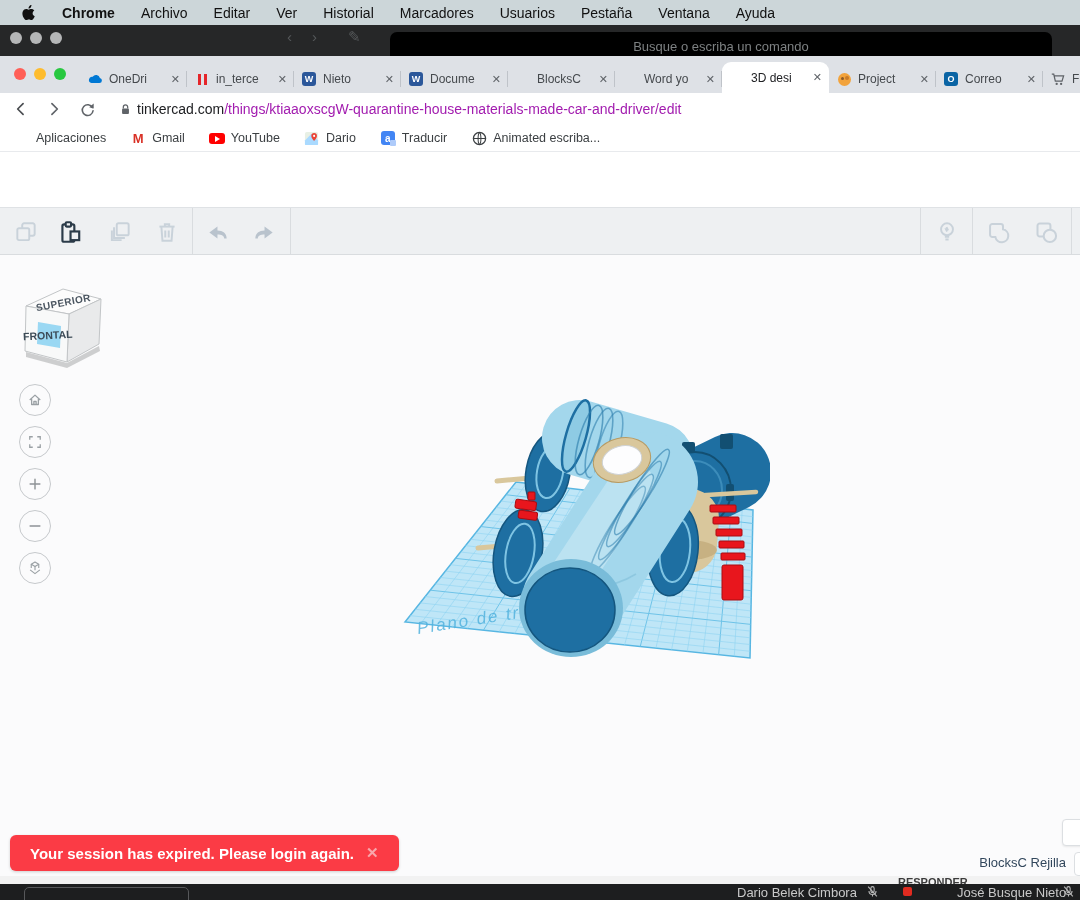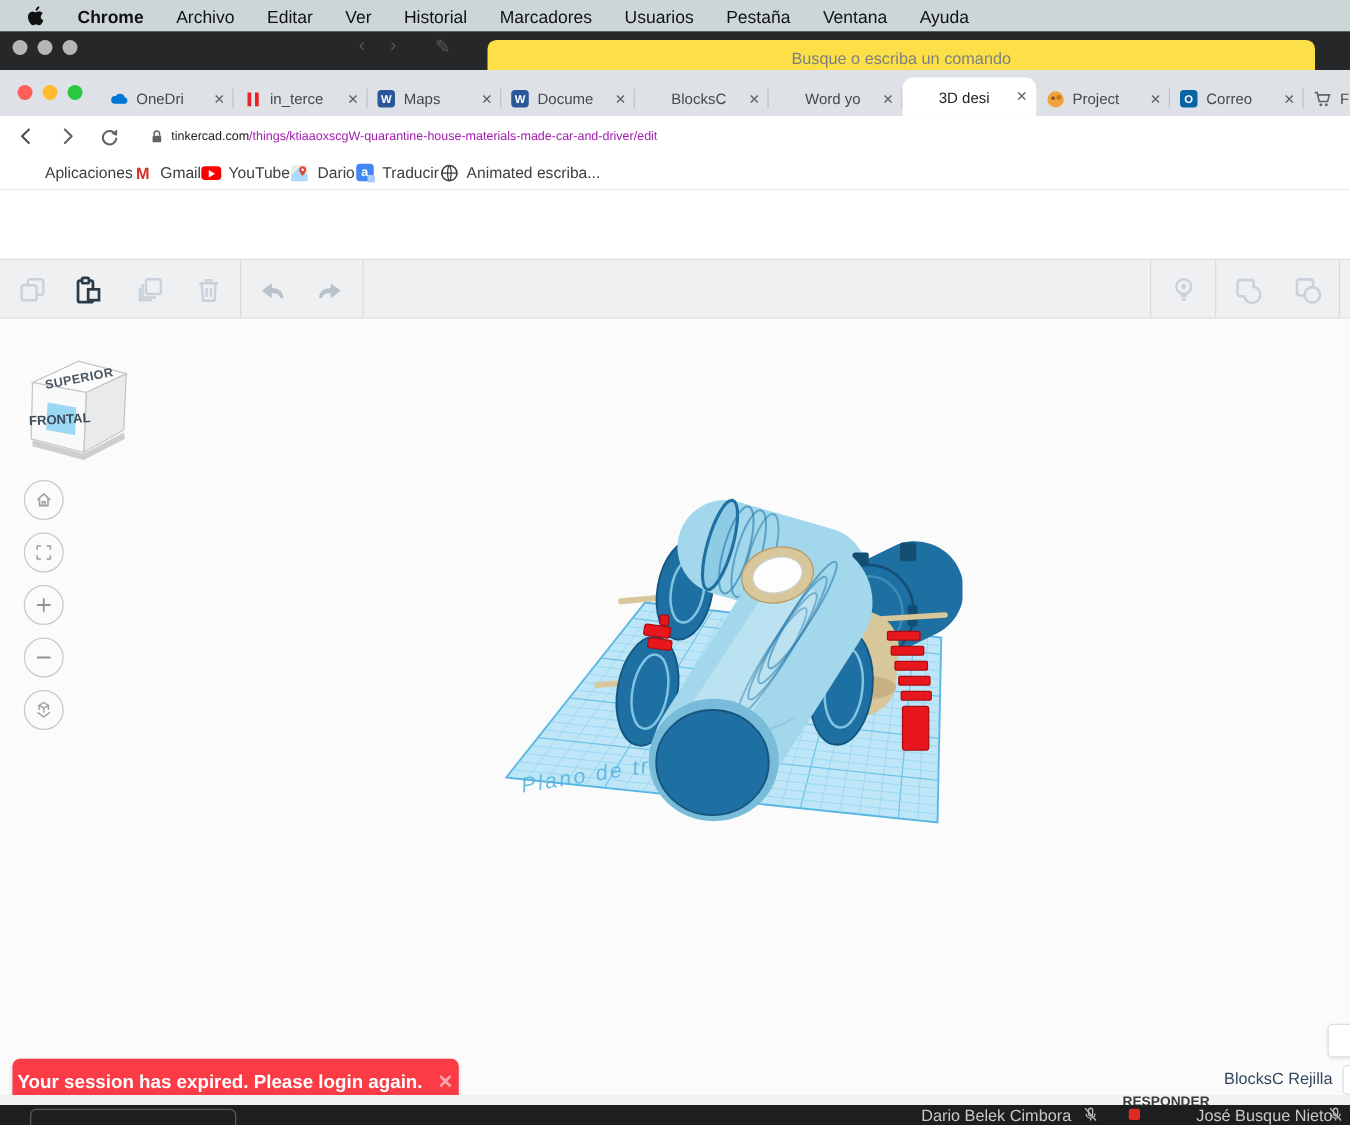--- a/index.html
+++ b/index.html
@@ -11,21 +11,21 @@
   .menubar{left:0;top:0;width:1080px;height:25px;background:#ccd6d9;display:flex;align-items:center;
            gap:26px;padding-left:22px;font-size:14px;color:#111;box-sizing:border-box;}
   .menubar .apple{width:14px;height:16px;display:flex;align-items:center;}
   .menubar .mi{white-space:nowrap;}
   .menubar .mi.bold{font-weight:bold;}
 
   
   .bgstrip{left:0;top:25px;width:1080px;height:31px;background:#262728;overflow:hidden;}
   .bgdot{width:12px;height:12px;border-radius:50%;background:#b5b6b7;position:absolute;top:7px;}
   .bgnav{position:absolute;top:3px;color:#55585a;font-size:15px;}
-  .bgsearch{position:absolute;left:390px;top:7px;width:662px;height:30px;background:#fde047;
+  .bgsearch{position:absolute;left:390px;top:7px;width:662px;height:30px;background:#000000;
             border-radius:7px;color:#7d8082;font-size:13px;text-align:center;line-height:30px;
             overflow:hidden;}
 
   
   .tabstrip{left:0;top:56px;width:1080px;height:37px;background:#dee1e6;}
   .lights{position:absolute;left:14px;top:12px;display:flex;gap:8px;}
   .light{width:12px;height:12px;border-radius:50%;}
   .tabs{position:absolute;left:80px;top:0;right:0;height:37px;display:flex;overflow:hidden;}
   .tab{flex:0 0 107px;box-sizing:border-box;display:flex;align-items:center;gap:6px;padding:0 7px;
        height:28px;margin-top:9px;font-size:12px;color:#45494d;position:relative;cursor:default;}
@@ -49,27 +49,27 @@
   .fav-blocks i:nth-child(4){background:#ec268f;}
   .fav-tk{display:grid;grid-template-columns:repeat(3,4px);grid-template-rows:repeat(3,4px);gap:1px;}
   .fav-tk i{display:block;}
   .fav-proj{width:13px;height:13px;border-radius:50%;background:#f2a33c;position:relative;}
   .fav-proj::before{content:"";position:absolute;left:3px;top:4px;width:3px;height:3px;border-radius:50%;background:#8a5a2a;}
   .fav-proj::after{content:"";position:absolute;right:2px;top:3px;width:4px;height:4px;border-radius:50%;background:#c97b29;}
 
   
   .addrbar{left:0;top:93px;width:1080px;height:32px;background:#fff;display:flex;align-items:center;}
   .navbtn{width:24px;height:24px;display:flex;align-items:center;justify-content:center;margin-left:9px;}
-  .urlwrap{display:flex;align-items:center;margin-left:14px;font-size:10px;}
+  .urlwrap{display:flex;align-items:center;margin-left:14px;font-size:14px;}
   .url-domain{color:#202124;}
   .url-path{color:#a21caf;}
 
   
   .bookmarks{left:0;top:125px;width:1080px;height:27px;background:#fff;border-bottom:1px solid #e8eaed;
-             display:flex;align-items:center;padding-left:14px;font-size:12.5px;color:#3c4043;box-sizing:border-box;}
+             display:flex;align-items:center;gap:24px;padding-left:14px;font-size:12.5px;color:#3c4043;box-sizing:border-box;}
   .bk{display:flex;align-items:center;gap:6px;white-space:nowrap;}
   .bk-ico{width:16px;height:16px;display:flex;align-items:center;justify-content:center;}
   .gm{color:#d93025;font-weight:bold;font-size:13px;}
   .yt{width:16px;height:11px;background:#f00;border-radius:3px;position:relative;}
   .yt::after{content:"";position:absolute;left:6px;top:3px;border-left:5px solid #fff;
              border-top:3px solid transparent;border-bottom:3px solid transparent;}
   .appsgrid{display:grid;grid-template-columns:repeat(3,4px);grid-template-rows:repeat(3,4px);gap:1px;}
   .appsgrid i{display:block;border-radius:50%;}
   .tr{width:14px;height:14px;background:#4285f4;border-radius:3px;color:#fff;font-size:10px;font-weight:bold;
       display:flex;align-items:center;justify-content:center;position:relative;}
@@ -92,22 +92,22 @@
   .tbtn{position:absolute;top:10px;width:28px;height:28px;display:flex;align-items:center;justify-content:center;}
   .tdiv{position:absolute;top:0;width:1px;height:46px;background:#d9dcdf;}
 
   
   .canvas{left:0;top:255px;width:1080px;height:621px;background:#fbfbfc;}
   .viewcube{position:absolute;left:16px;top:23px;}
   .sidebtn{position:absolute;left:19px;width:32px;height:32px;border:1.5px solid #c6c9cc;border-radius:50%;
            display:flex;align-items:center;justify-content:center;background:transparent;box-sizing:border-box;}
   .modelwrap{position:absolute;left:390px;top:143px;}
 
-  .toast{position:absolute;left:10px;top:592px;height:36px;background:#fb3b45;border-radius:6px;
-         display:flex;align-items:center;gap:12px;padding:0 4px;color:#fff;font-size:15px;font-weight:600;
+  .toast{position:absolute;left:10px;top:580px;height:36px;background:#fb3b45;border-radius:6px;
+         display:flex;align-items:center;gap:12px;padding:0 20px;color:#fff;font-size:15px;font-weight:600;
          box-shadow:0 1px 3px rgba(0,0,0,.18);}
   .toast .tclose{color:#f9a6ab;font-size:15px;font-weight:bold;}
   .gridbtnbox{position:absolute;left:1062px;top:564px;width:26px;height:25px;background:#fff;
               border:1px solid #dcdfe2;border-radius:4px;box-shadow:0 1px 2px rgba(0,0,0,.08);}
   .gridbtnbox2{position:absolute;left:1074px;top:597px;width:20px;height:22px;background:#fff;
               border:1px solid #dcdfe2;border-radius:4px;}
   .adjustgrid{position:absolute;right:14px;top:600px;font-size:13px;color:#32475c;}
 
   
   .lightstrip{left:0;top:876px;width:1080px;height:8px;background:#f2f2f2;overflow:hidden;}
@@ -171,21 +171,21 @@
           <i></i>
           <i></i>
         </span>
       <span class="tab-label">in_terce</span>
       <span class="tab-close">✕</span>
     </div>
     <div class="tab">
       <span class="fav">
           <span class="fav-word">W</span>
         </span>
-      <span class="tab-label">Maps</span>
+      <span class="tab-label">Nieto</span>
       <span class="tab-close">✕</span>
     </div>
     <div class="tab">
       <span class="fav">
           <span class="fav-word">W</span>
         </span>
       <span class="tab-label">Docume</span>
       <span class="tab-close">✕</span>
     </div>
     <div class="tab">

